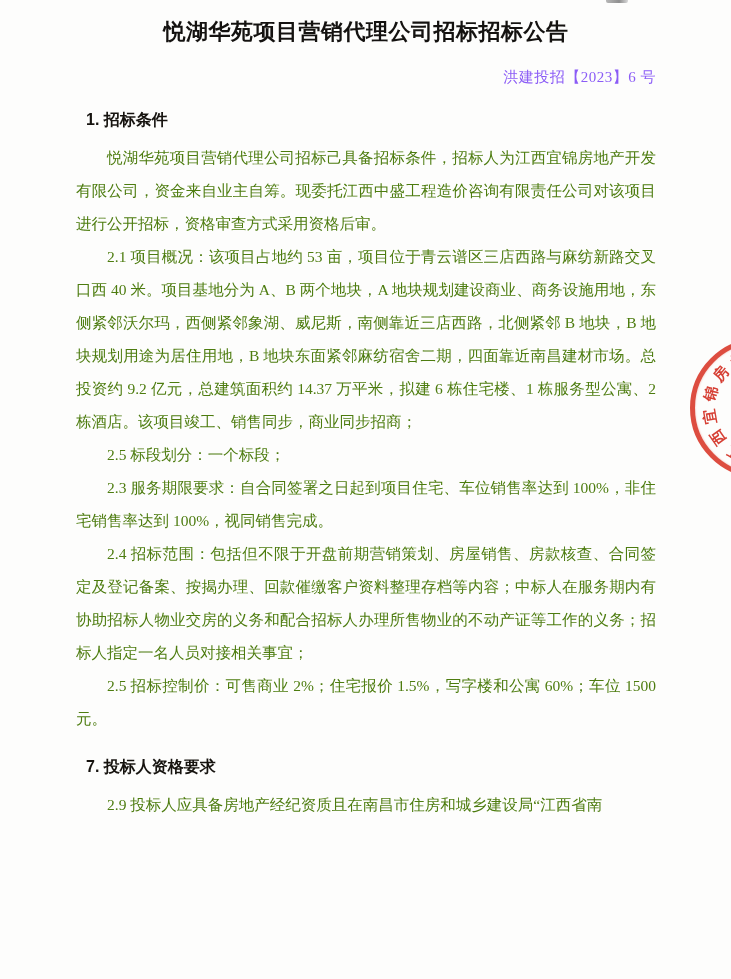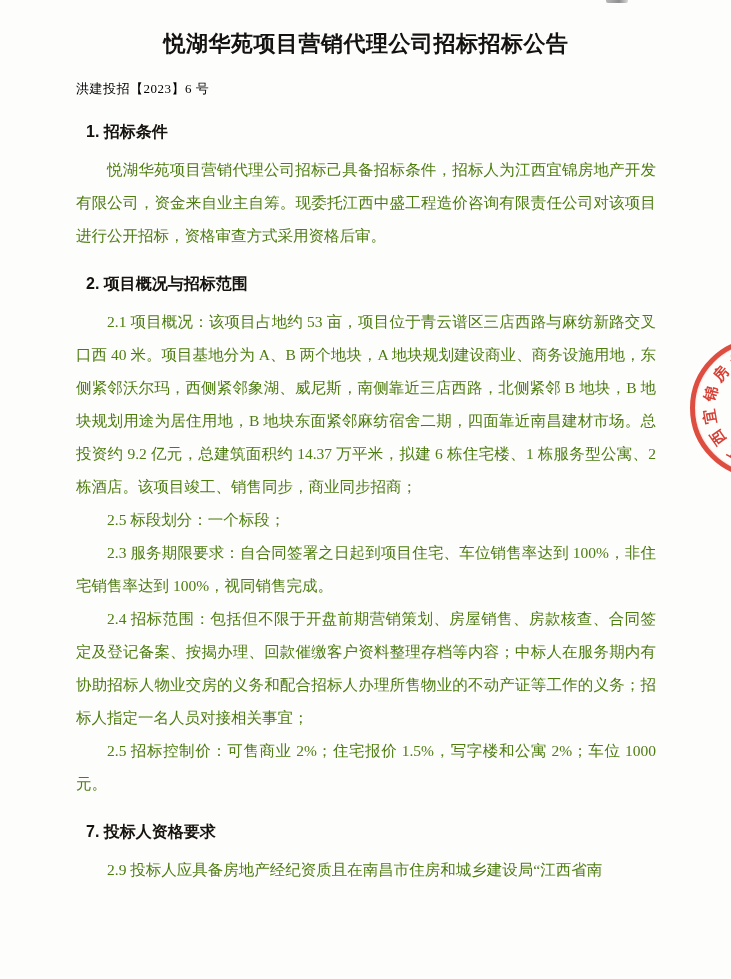--- a/index.html
+++ b/index.html
@@ -8,36 +8,36 @@
     background: #fdfdfc;
     position: relative;
     overflow: hidden;
     font-family: "Liberation Serif", "DejaVu Serif", serif;
     color: #1e1c1a;
   }
   .page {
     position: absolute;
     left: 76px; top: 0;
     width: 580px;
-    padding-top: 28px;
+    padding-top: 16px;
   }
   .doc-title {
     font-family: "Liberation Sans", "DejaVu Sans", sans-serif;
     font-weight: bold;
     font-size: 22px;
     letter-spacing: 0.5px;
     text-align: center;
     color: #141210;
     margin: 0;
     line-height: 32px;
   }
   .doc-number {
-    font-size: 13px;
-    text-align: left;
-    color: #000000;
+    font-size: 15px;
+    text-align: right;
+    color: #8b5cf6;
     margin: 18px 0 0 0;
     line-height: 22px;
     letter-spacing: 0.5px;
   }
   .sec-heading {
     font-family: Liberation Sans, sans-serif;
     font-weight: bold;
     font-size: 16px;
     color: #16130f;
     margin: 21px 0 10px 10px;
@@ -98,26 +98,25 @@
 
 <div class="page">
 
   <h1 class="doc-title">悦湖华苑项目营销代理公司招标招标公告</h1>
 
   <p class="doc-number">洪建投招【2023】6 号</p>
 
   <h2 class="sec-heading">1. 招标条件</h2>
   <p class="para">悦湖华苑项目营销代理公司招标己具备招标条件，招标人为江西宜锦房地产开发有限公司，资金来自业主自筹。现委托江西中盛工程造价咨询有限责任公司对该项目进行公开招标，资格审查方式采用资格后审。</p>
 
-  <h2 class="sec-heading">2. 项目概况与招标范围</h2>
   <p class="para">2.1 项目概况：该项目占地约 53 亩，项目位于青云谱区三店西路与麻纺新路交叉口西 40 米。项目基地分为 A、B 两个地块，A 地块规划建设商业、商务设施用地，东侧紧邻沃尔玛，西侧紧邻象湖、威尼斯，南侧靠近三店西路，北侧紧邻 B 地块，B 地块规划用途为居住用地，B 地块东面紧邻麻纺宿舍二期，四面靠近南昌建材市场。总投资约 9.2 亿元，总建筑面积约 14.37 万平米，拟建 6 栋住宅楼、1 栋服务型公寓、2 栋酒店。该项目竣工、销售同步，商业同步招商；</p>
   <p class="para">2.5 标段划分：一个标段；</p>
   <p class="para">2.3 服务期限要求：自合同签署之日起到项目住宅、车位销售率达到 100%，非住宅销售率达到 100%，视同销售完成。</p>
   <p class="para">2.4 招标范围：包括但不限于开盘前期营销策划、房屋销售、房款核查、合同签定及登记备案、按揭办理、回款催缴客户资料整理存档等内容；中标人在服务期内有协助招标人物业交房的义务和配合招标人办理所售物业的不动产证等工作的义务；招标人指定一名人员对接相关事宜；</p>
-  <p class="para">2.5 招标控制价：可售商业 2%；住宅报价 1.5%，写字楼和公寓 2%；车位 1000 元。</p>
+  <p class="para">2.5 招标控制价：可售商业 2%；住宅报价 1.5%，写字楼和公寓 60%；车位 1500 元。</p>
 
   <h2 class="sec-heading">7. 投标人资格要求</h2>
   <p class="para">2.9 投标人应具备房地产经纪资质且在南昌市住房和城乡建设局“江西省南</p>
 
 </div>
 
 <div class="seal">
   <div class="seal-ring"></div>
   <div class="seal-chars">
       <span class="seal-char">地</span>

